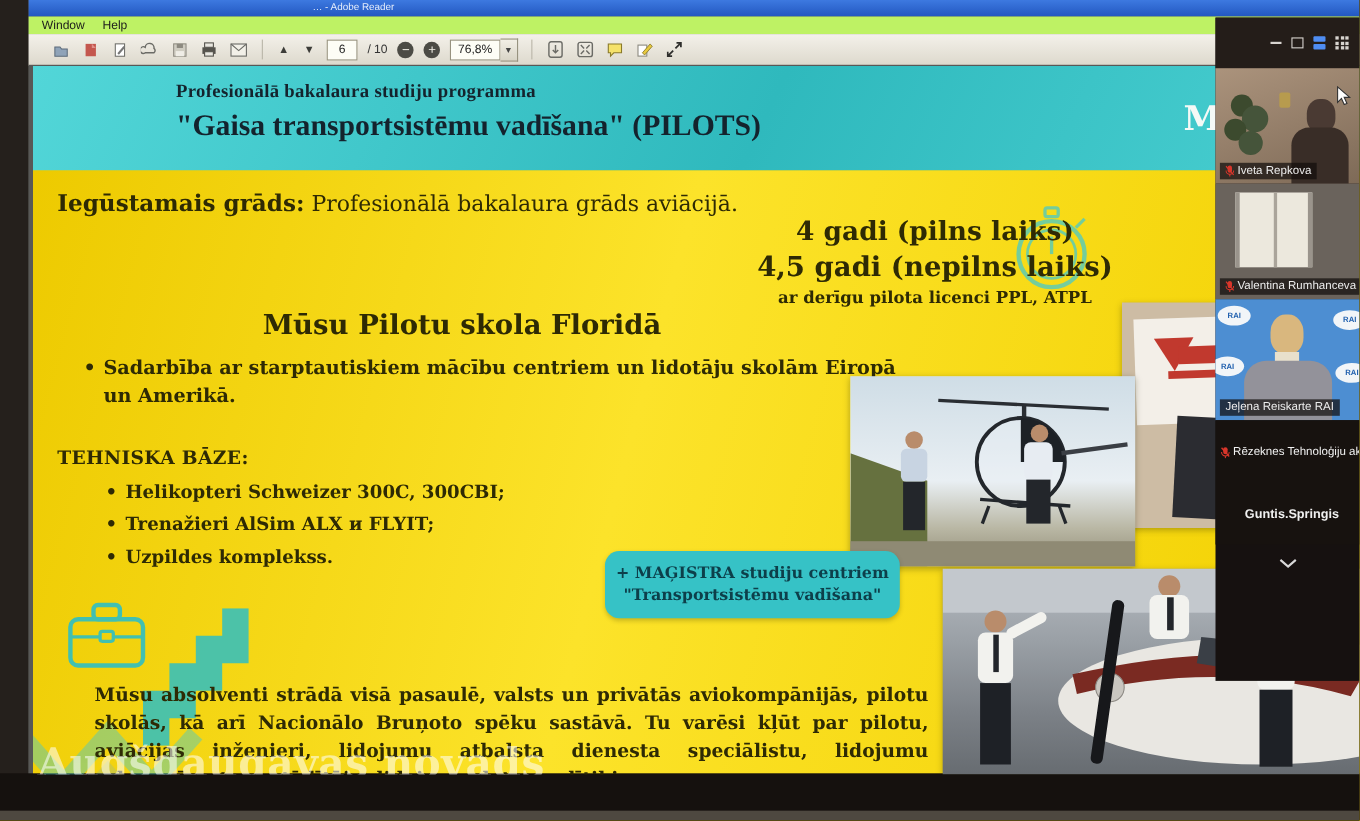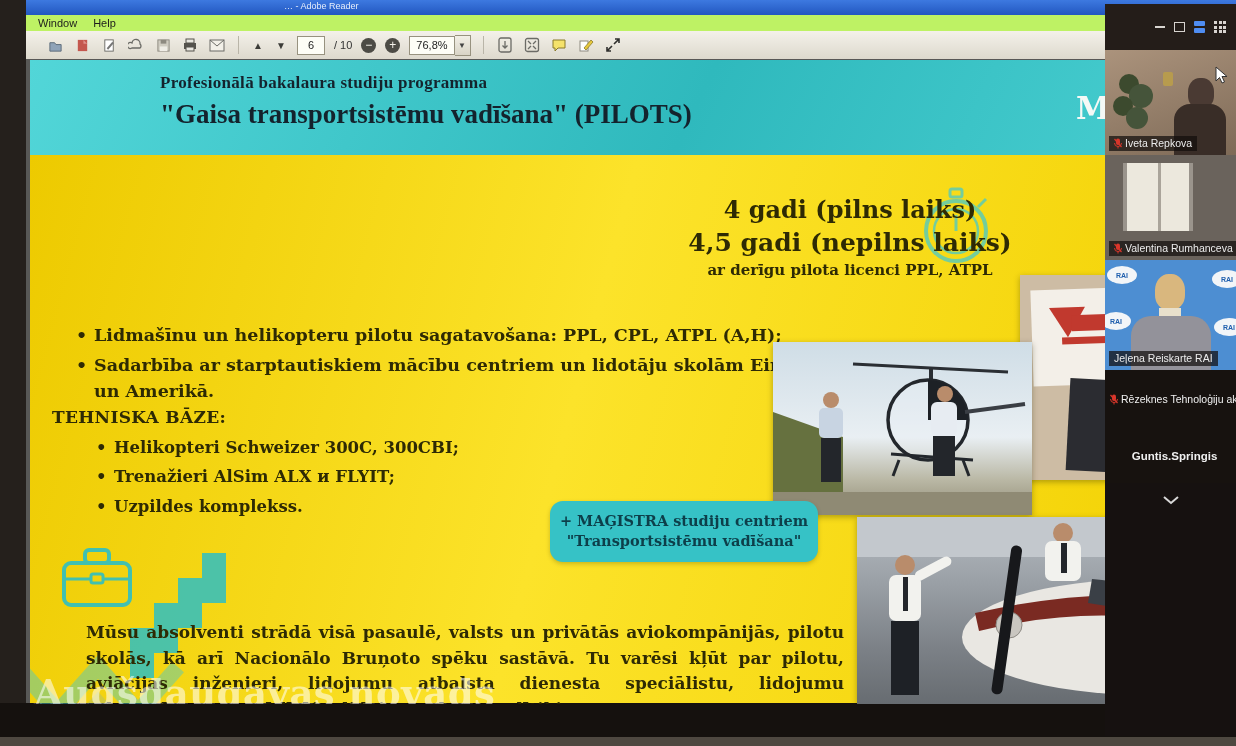--- a/index.html
+++ b/index.html
@@ -59,21 +59,21 @@
   .photo{position:absolute;box-shadow:0 2px 6px rgba(40,40,0,.35);overflow:hidden;}
   .photo-flight-school{left:990px;top:120px;width:120px;height:205px;background:#cdbca4;z-index:3;}
   .fs-poster{position:absolute;left:12px;top:14px;width:88px;height:96px;background:#f3efe8;transform:rotate(-2deg);}
   .fs-tri{position:absolute;left:18px;top:18px;width:0;height:0;border-left:18px solid transparent;border-right:18px solid transparent;border-top:30px solid #c1392e;}
   .fs-bar1{position:absolute;left:40px;top:26px;width:42px;height:16px;background:#c1392e;}
   .fs-bar2{position:absolute;left:30px;top:48px;width:52px;height:7px;background:#c1392e;}
   .fs-tv{position:absolute;right:-6px;bottom:8px;width:78px;height:92px;background:#2b2c31;transform:rotate(3deg);}
   .photo-helicopter{left:743px;top:187px;width:259px;height:173px;background:linear-gradient(#cfdde6 0%,#e9eff3 55%,#b9b7a4 80%,#8f8a74 100%);z-index:4;}
   .photo-airplane{left:827px;top:362px;width:379px;height:187px;background:linear-gradient(#b7bcc2 0%,#9aa0a6 35%,#7c8187 70%,#676c71 100%);z-index:4;}
   
-  .video-sidebar{position:absolute;right:0;top:4px;width:131px;height:732px;background:#161110;z-index:50;}
+  .video-sidebar{position:absolute;right:0;top:16px;width:131px;height:603px;background:#161110;z-index:50;}
   .vc-controls{height:46px;display:flex;align-items:center;justify-content:flex-end;gap:9px;padding-right:10px;background:#241d19;}
   .vc-min{width:10px;height:2px;background:#d8d4d0;}
   .vc-max{width:9px;height:8px;border:1.5px solid #d8d4d0;}
   .vc-layout{display:flex;flex-direction:column;gap:2px;}
   .vc-layout span{width:11px;height:5px;background:#4f8df2;border-radius:1px;}
   .vc-grid{display:grid;grid-template-columns:repeat(3,3px);grid-gap:1.5px;}
   .vc-grid span{width:3px;height:3px;background:#d8d4d0;}
   .tile{position:relative;width:100%;overflow:hidden;}
   .tile-1{height:105px;background:linear-gradient(160deg,#ab937c,#7e6a57);}
   .tile-2{height:105px;background:#6a635c;}
@@ -214,39 +214,40 @@
           <div class="header-inner">
             <div class="kicker">Profesionālā bakalaura studiju programma</div>
             <div class="slide-title">"Gaisa transportsistēmu vadīšana" (PILOTS)</div>
           </div>
           <div class="mehan">MEHĀN</div>
         </div>
 
         <div class="slide-body">
 
           <div class="degree-block">
+            <div><b>Iegūstamais grāds:</b><span> Profesionālā bakalaura grāds aviācijā.</span></div>
           </div>
 
           <svg class="stopwatch" width="92" height="92" viewBox="0 0 92 92">
             <circle cx="46" cy="50" r="30" fill="none" stroke="#49c9c9" stroke-width="4"></circle>
             <circle cx="46" cy="50" r="22" fill="none" stroke="#49c9c9" stroke-width="2.5"></circle>
             <rect x="40" y="8" width="12" height="8" rx="2" fill="none" stroke="#49c9c9" stroke-width="3"></rect>
             <line x1="68" y1="26" x2="76" y2="18" stroke="#49c9c9" stroke-width="3"></line>
             <line x1="46" y1="50" x2="46" y2="34" stroke="#49c9c9" stroke-width="3"></line>
           </svg>
 
           <div class="duration">
             <div class="d1">4 gadi (pilns laiks)</div>
             <div class="d2">4,5 gadi (nepilns laiks)</div>
             <div class="d3">ar derīgu pilota licenci PPL, ATPL</div>
           </div>
 
+          <div class="school-heading">Mūsu Pilotu skola Floridā</div>
 
           <ul class="bullets school-bullets">
-            <li>Lidmašīnu un helikopteru pilotu sagatavošana: PPL, CPL, ATPL (A,H);</li>
             <li>Sadarbība ar starptautiskiem mācību centriem un lidotāju skolām Eiropā un Amerikā.</li>
           </ul>
 
           <div class="tech-heading">TEHNISKA BĀZE:</div>
           <ul class="bullets tech-bullets">
             <li>Helikopteri Schweizer 300C, 300CBI;</li>
             <li>Trenažieri AlSim ALX и FLYIT;</li>
             <li>Uzpildes komplekss.</li>
           </ul>
 

